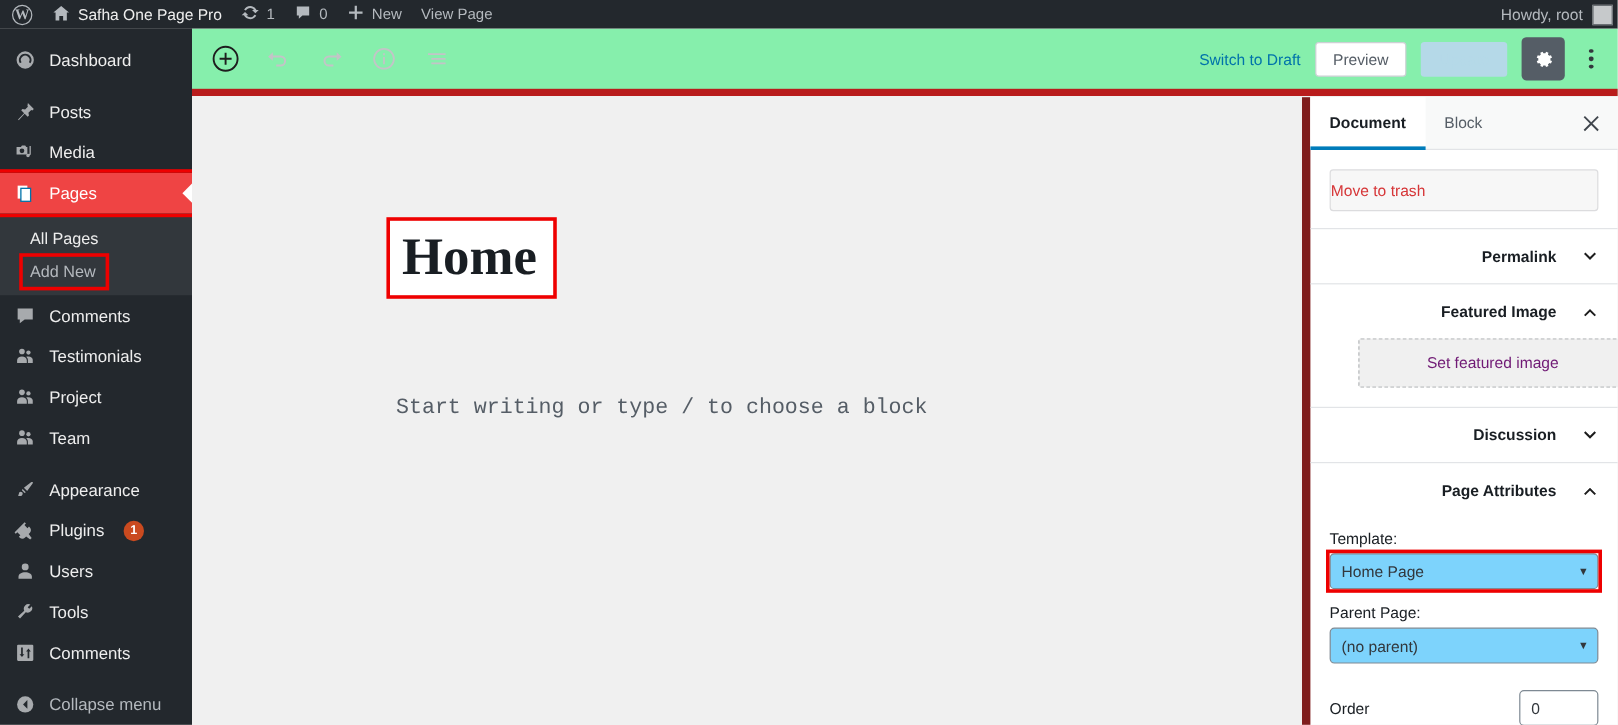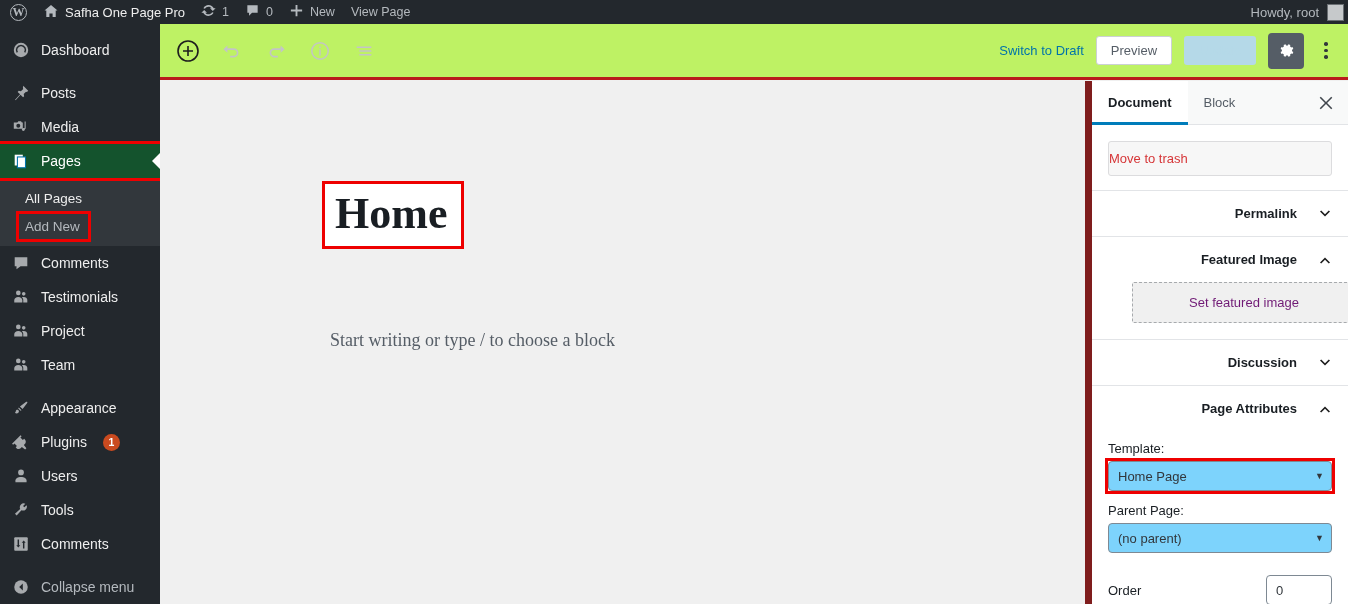--- a/index.html
+++ b/index.html
@@ -23,21 +23,21 @@
   .wp-logo-circ { width: 17px; height: 17px; border-radius: 50%; border: 1.6px solid #b4b9be; display: flex; align-items: center; justify-content: center; font-family: "Liberation Serif", serif; font-size: 12px; font-weight: bold; color: #b4b9be; line-height: 1; }
 
   
   .sidebar {
     position: absolute; top: 24px; left: 0; width: 160px; height: 580px;
     background: #23282d; color: #eee; font-size: 14px;
   }
   .menu-item { display: flex; align-items: center; height: 34px; padding-left: 11px; gap: 10px; color: #eee; position: relative; }
   .menu-item .mlabel { font-size: 14px; line-height: 1; }
   .menu-sep { height: 9px; }
-  .menu-item.current { background: #14532d; color: #fff; font-weight: normal; }
+  .menu-item.current { background: #ef4444; color: #fff; font-weight: normal; }
   .menu-item.current .arrow {
     position: absolute; right: 0; top: 50%; transform: translateY(-50%);
     width: 0; height: 0; border-top: 8px solid transparent; border-bottom: 8px solid transparent;
     border-right: 8px solid #fff;
   }
   .submenu { background: #32373c; padding: 6px 0 7px 0; }
   .submenu-item { display: block; padding: 6px 0 6px 25px; font-size: 13.5px; color: #eee; line-height: 1.3; }
   .submenu-item.dim { color: #b4b9be; }
   .badge {
     display: inline-flex; align-items: center; justify-content: center;
@@ -45,21 +45,21 @@
     color: #fff; font-size: 10.5px; font-weight: bold; padding: 0 5px; margin-left: 6px;
   }
   .collapse { color: #b4b9be; }
   .sb-icon { width: 20px; height: 20px; display: inline-flex; align-items: center; justify-content: center; flex: 0 0 20px; }
   .sb-icon svg { display: block; }
 
   
   .editor { position: absolute; top: 24px; left: 160px; width: 1188px; height: 580px; background: #f0f0f0; }
   .topbar {
     position: absolute; top: 0; left: 0; width: 1188px; height: 56px;
-    background: #bef264; border-bottom: 3px solid #b91c1c;
+    background: #86efac; border-bottom: 6px solid #b91c1c;
     display: flex; align-items: center; padding: 0 12px 0 10px;
   }
   .tb-left { display: flex; align-items: center; gap: 8px; }
   .tb-btn { width: 36px; height: 36px; display: flex; align-items: center; justify-content: center; border-radius: 3px; background: none; border: none; }
   .tb-right { margin-left: auto; display: flex; align-items: center; gap: 12px; }
   .link-draft { color: #0073aa; font-size: 13px; }
   .btn-preview {
     font-size: 13px; color: #555d66; background: #fff;
     border: 1px solid #ccd0d4; border-radius: 3px; padding: 7px 14px; line-height: 1;
   }
@@ -74,21 +74,21 @@
   
   .canvas { position: absolute; top: 57px; left: 0; width: 925px; height: 523px; background: #f0f0f0; }
   .title-wrap { position: absolute; left: 162px; top: 100px; }
   .page-title {
     font-family: "Liberation Serif", serif; font-size: 44px; font-weight: bold;
     color: #191e23; background: #fff; padding: 6px 14px 8px 10px; line-height: 1.08;
     border: 3px solid #ee0000; display: inline-block;
   }
   .placeholder {
     position: absolute; left: 170px; top: 249px;
-    font-family: Liberation Serif, serif; font-size: 18px; color: #555d66;
+    font-family: Liberation Mono, monospace; font-size: 18px; color: #555d66;
   }
 
   
   .settings {
     position: absolute; top: 57px; right: 0; width: 263px; height: 523px;
     background: #fff; border-left: 7px solid #7f1d1d;
   }
   .tabs { display: flex; align-items: stretch; height: 44px; border-bottom: 1px solid #e2e4e7; background: #f8f9f9; }
   .tab { display: flex; align-items: center; padding: 0 16px; font-size: 13px; color: #555d66; position: relative; }
   .tab.active { color: #191e23; font-weight: bold; background: #fff; }

